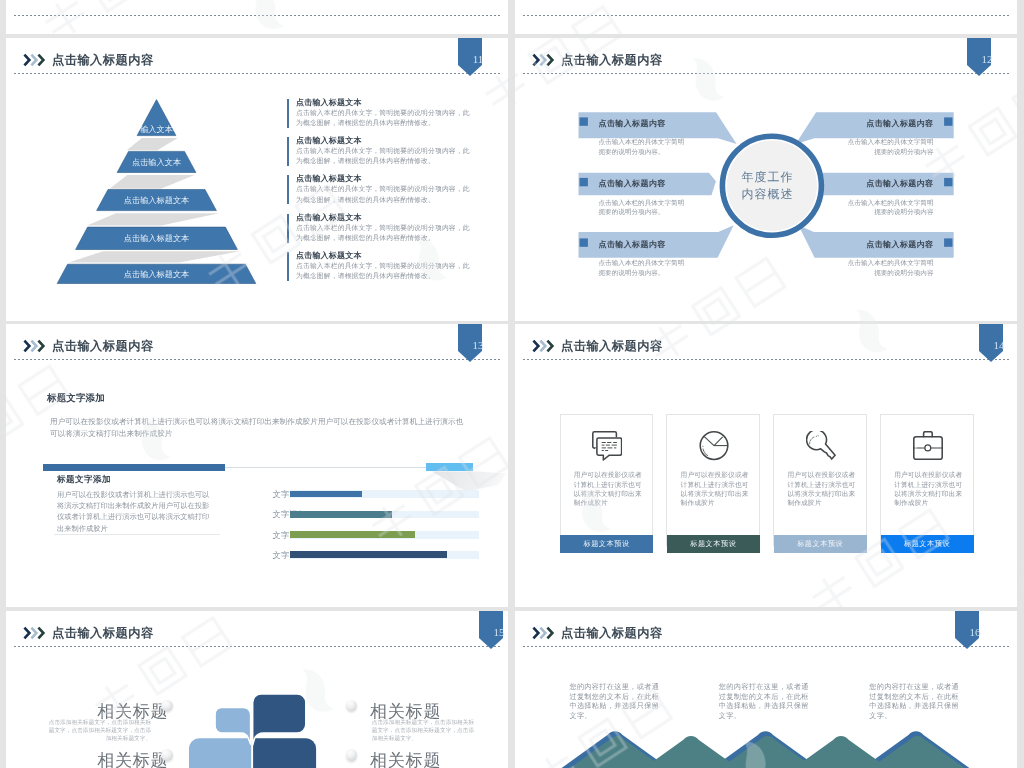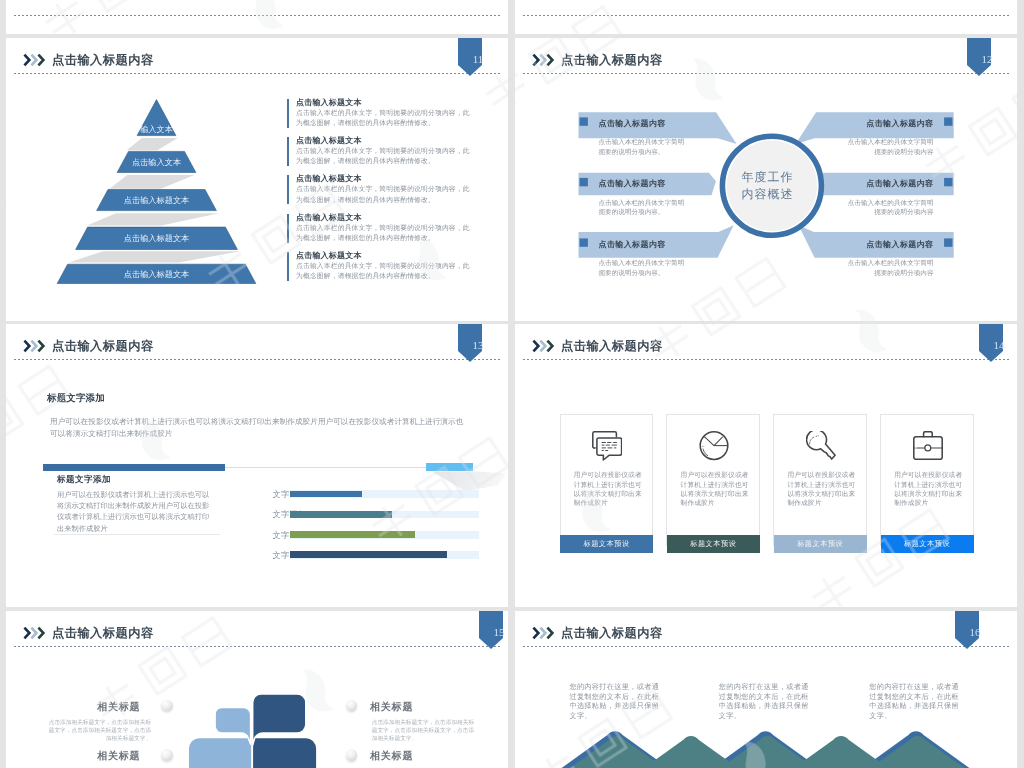--- a/index.html
+++ b/index.html
@@ -23,21 +23,21 @@
   background:repeating-linear-gradient(to right,#7d8a97 0,#7d8a97 2px,rgba(255,255,255,0) 2px,rgba(255,255,255,0) 4px);}
 .pagebadge{position:absolute;width:24px;height:40px;top:-2px;}
 .pagebadge .num{position:absolute;left:0;top:17px;width:24px;text-align:center;
   font-size:11px;color:#cfe2f5;font-family:"Liberation Serif",serif;margin-left:8px;}
 
 .wm{position:absolute;left:0;top:0;width:1024px;height:768px;pointer-events:none;z-index:50;
   opacity:.62;}
 .wm svg{display:block;}
 
 .s15-cells{position:absolute;left:0;top:0;width:502px;height:283px;}
-.s15-ttl{position:absolute;font-size:10px;font-weight:700;color:#6b737b;letter-spacing:.8px;}
+.s15-ttl{position:absolute;font-size:17px;font-weight:400;color:#6b737b;letter-spacing:.8px;}
 .s15-bdy{position:absolute;font-size:5.6px;color:#aab0b6;line-height:8.2px;width:104px;letter-spacing:.1px;}
 .s15-dot{position:absolute;width:11.7px;height:11.7px;border-radius:50%;
   background:radial-gradient(circle at 36% 28%,#fdfdfd 0%,#f0f1f2 38%,#dadcde 72%,#c9cbcd 92%,#e8eaec 100%);
   box-shadow:0 1.5px 2px rgba(0,0,0,.13);}
 
 .s16-cells{position:absolute;left:0;top:0;width:502px;height:283px;}
 .s16-bdy{position:absolute;font-size:7.2px;color:#8d959e;line-height:9.85px;width:95px;letter-spacing:.3px;}
 
 .s14-cards{position:absolute;left:0;top:0;width:502px;height:283px;}
 .s14-card{position:absolute;top:89.7px;width:93.5px;height:132.8px;

